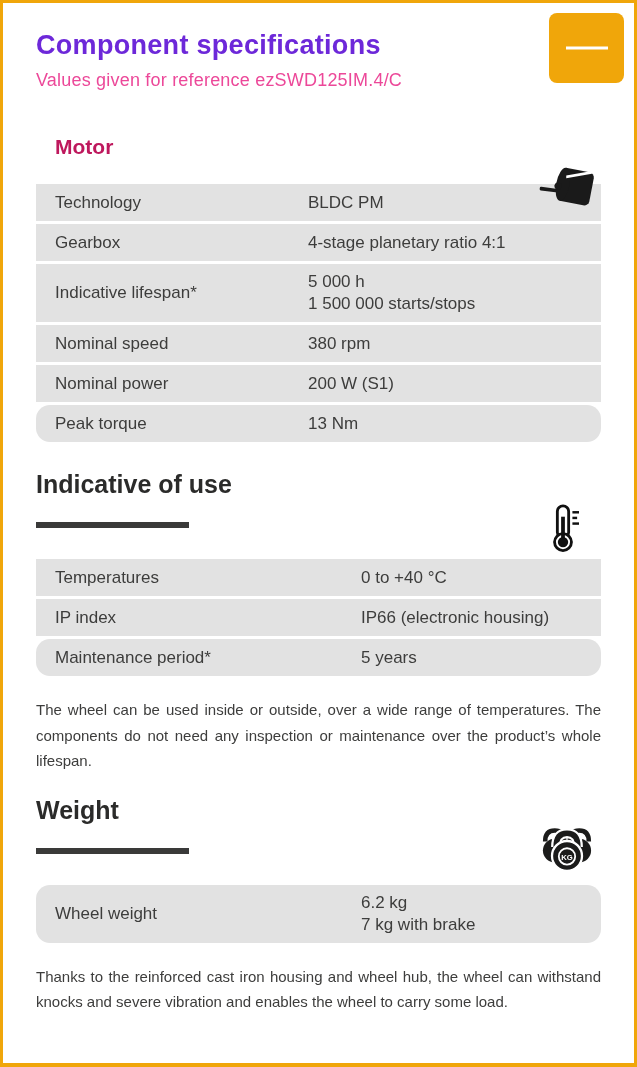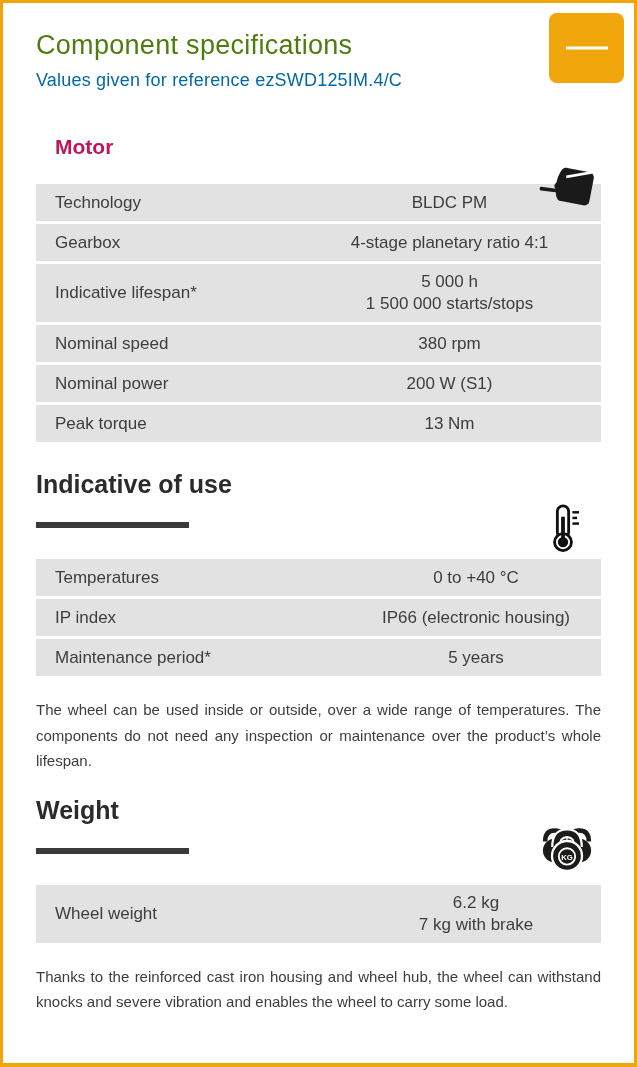--- a/index.html
+++ b/index.html
@@ -15,28 +15,28 @@
     color: #3D3D3C;
     overflow: hidden;
   }
   .content { padding: 0 33px; }
 
   
   h1.title {
     margin: 27px 0 10px;
     font-size: 27px;
     line-height: 30px;
-    font-weight: normal;
-    color: #4d7c0f;
+    font-weight: bold;
+    color: #6d28d9;
     letter-spacing: .3px;
   }
   .subtitle {
     font-size: 18px;
     line-height: 20px;
-    color: #0369a1;
+    color: #ec4899;
     letter-spacing: .2px;
   }
   .collapse-btn {
     position: absolute;
     top: 10px;
     right: 10px;
     width: 75px;
     height: 70px;
     background: #F0A60A;
     border-radius: 8px;
@@ -80,25 +80,25 @@
   .spec-table { margin-top: 24px; }
   .spec-table.gap2 { margin-top: 31px; }
   .row {
     display: flex;
     align-items: center;
     background: #E2E2E2;
     padding: 7px 10px 7px 19px;
     margin-bottom: 3px;
     min-height: 37px;
   }
-  .row:last-child { margin-bottom: 0; }
+  .row:last-child { margin-bottom: 0; border-radius: 14px; }
   .cell { font-size: 17px; line-height: 22px; color: #3D3D3C; }
   .cell.label { width: 253px; flex: none; }
   .t2 .cell.label { width: 306px; }
-  .cell.value { flex: 1; text-align: center; }
+  .cell.value { flex: 1; }
 
   
   .para {
     margin-top: 21px;
     font-size: 15px;
     line-height: 25.5px;
     text-align: justify;
     color: #3D3D3C;
   }
   .sec.conditions { margin-top: 27px; }

